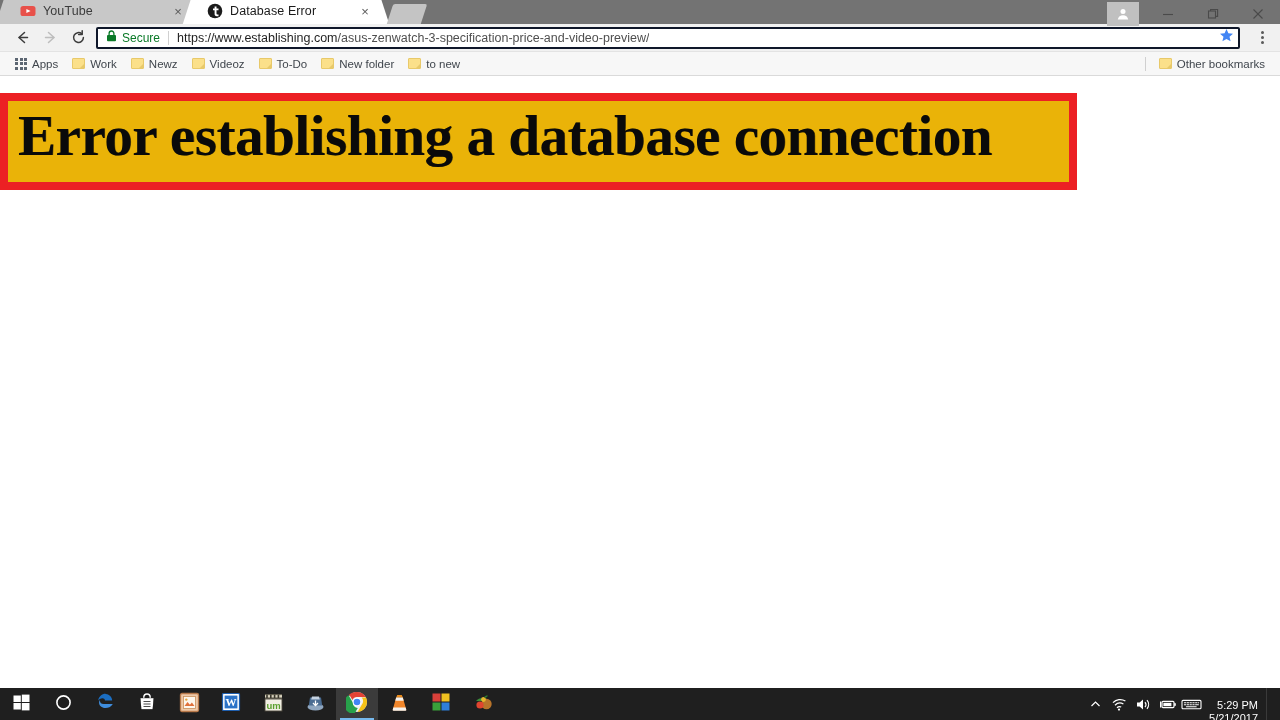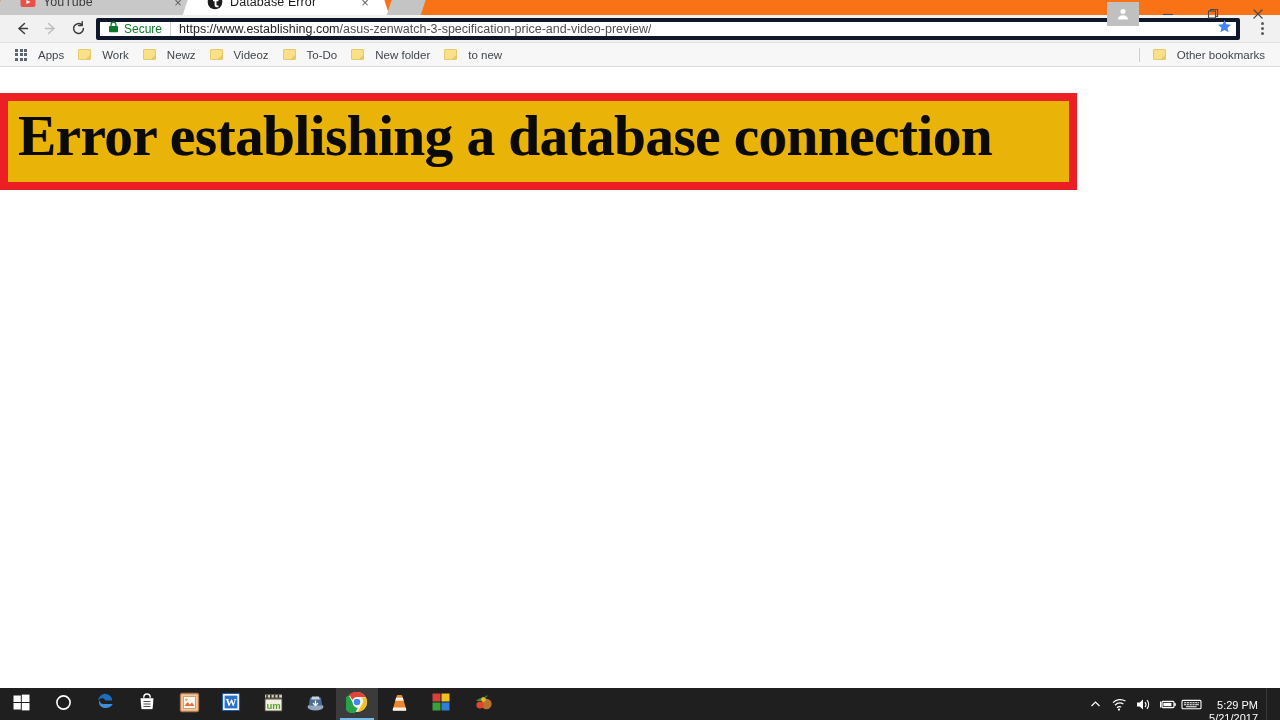--- a/index.html
+++ b/index.html
@@ -8,22 +8,22 @@
     overflow: hidden;
     font-family: "Liberation Sans", sans-serif;
     background: #ffffff;
   }
 
   
   .browser { width: 1280px; height: 688px; position: relative; background:#fff; }
 
   
   .tabstrip {
-    height: 15px;
-    background: #f97316;
+    height: 24px;
+    background: #737373;
     position: relative;
     display: flex;
     align-items: flex-end;
     padding-left: 6px;
   }
   .tab {
     position: relative;
     height: 26px;
     display: flex;
     align-items: center;
@@ -65,37 +65,37 @@
   .wc { width:45px; height:28px; display:flex; align-items:center; justify-content:center; color:#4a4a4a; }
   .wc-avatar { width:32px; height:24px; background:#c0c0c0; display:flex; align-items:center; justify-content:center; margin-right:6px;}
 
   
   .toolbar {
     height: 28px; background:#f1f1f1; display:flex; align-items:center;
     padding: 0 8px; border-bottom: 1px solid #e3e3e3;
   }
   .navbtn { width:28px; height:28px; display:flex; align-items:center; justify-content:center; }
   .omnibox {
-    flex:1; height:22px; background:#fff; border:4px solid #0f172a; border-radius:2px;
+    flex:1; height:22px; background:#fff; border:2px solid #0f172a; border-radius:2px;
     display:flex; align-items:center; margin:0 6px 0 4px; padding: 0 4px 0 8px;
   }
   .secure { display:flex; align-items:center; gap:5px; color:#0b7a28; font-size:12px; white-space:nowrap;}
   .sep { width:1px; height:14px; background:#d0d0d0; margin:0 8px; }
   .urltext { font-size:12.5px; color:#4f4f4f; white-space:nowrap; overflow:hidden; }
   .urltext b { color:#1f1f1f; font-weight:normal; }
   .star { margin-left:auto; padding-left:8px; }
   .menu-dots { width:20px; display:flex; flex-direction:column; align-items:center; gap:2px; margin-left:6px; }
   .menu-dots i { width:3px; height:3px; border-radius:50%; background:#5a5a5a; display:block; }
 
   
   .bookmarks {
     height:24px; background:#f7f7f7; border-bottom:1px solid #dadada;
     display:flex; align-items:center; padding: 0 8px; font-size:11.5px; color:#40464d;
   }
-  .bm { display:flex; align-items:center; gap:11px; padding:2px 7px; white-space:nowrap; }
+  .bm { display:flex; align-items:center; gap:5px; padding:2px 7px; white-space:nowrap; }
   .apps-grid { display:grid; grid-template-columns:repeat(3,3px); grid-template-rows:repeat(3,3px); gap:1.5px; }
   .apps-grid i { width:3px; height:3px; background:#5c6672; display:block; }
   .folder {
     width:13px; height:11px; background:#fbe08a; border:1px solid #e8c96a; border-radius:1px; position:relative;
   }
   .folder::after{ content:""; position:absolute; right:0; bottom:0; border-width:0 0 4px 4px; border-style:solid; border-color:transparent transparent #e8c96a transparent;}
   .bm-right { margin-left:auto; display:flex; align-items:center; }
   .bm-divider { width:1px; height:14px; background:#d0d0d0; margin-right:6px; }
 
   

